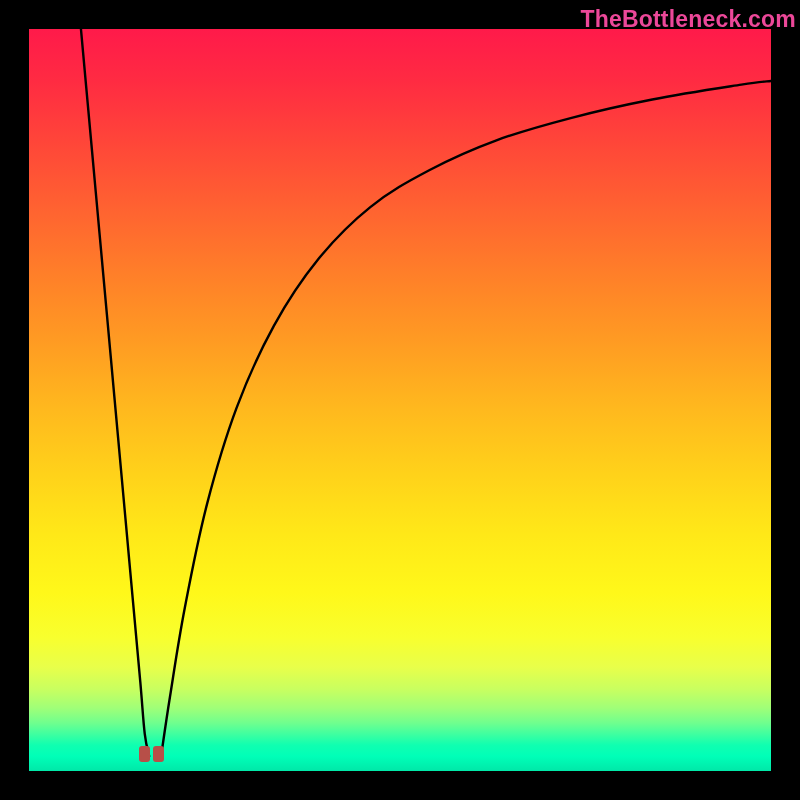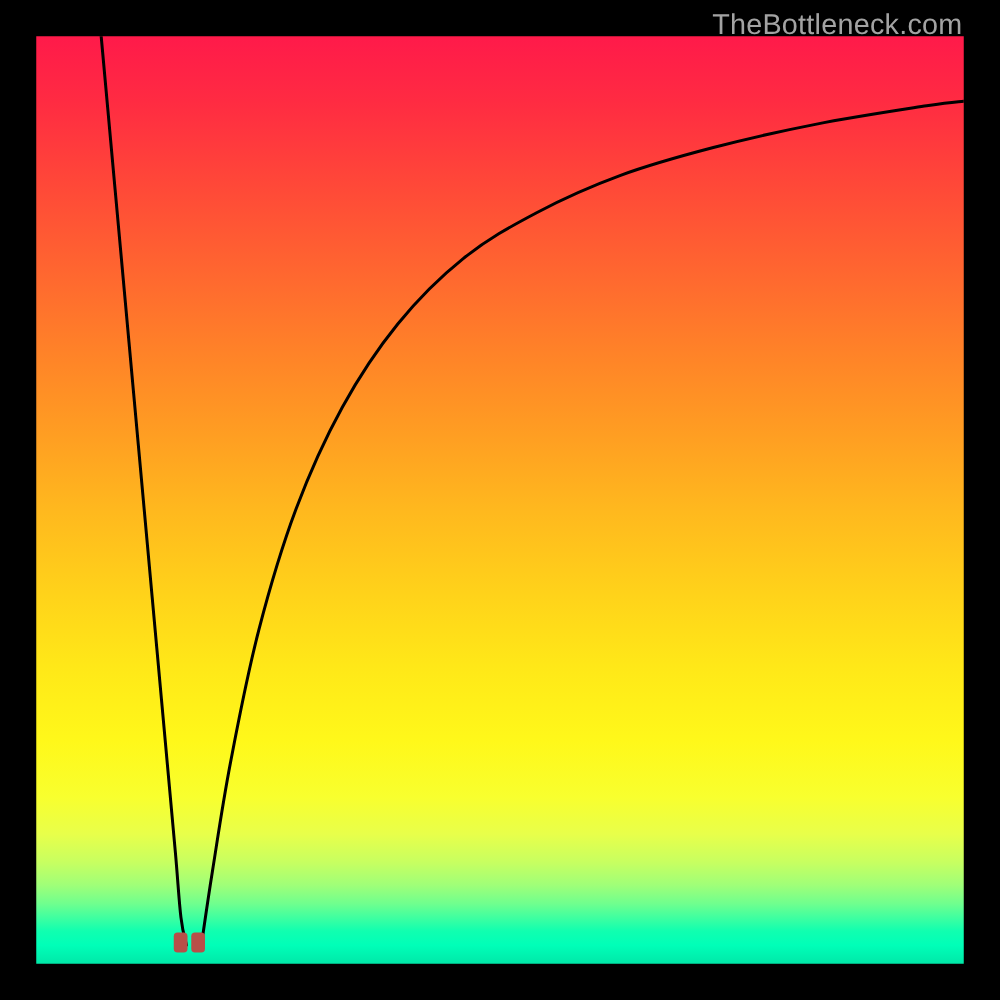--- a/index.html
+++ b/index.html
@@ -40,25 +40,25 @@
       #70ff8e 93.5%,
       #40ffa0 95%,
       #10ffb0 96.5%,
       #00ffb8 98%,
       #00e8a8 100%
     );
   }
   .watermark {
     position: absolute;
     top: 6px;
-    right: 30px;
+    right: 4px;
     font-family: Arial, Helvetica, sans-serif;
     font-size: 23px;
-    font-weight: 400;
-    color: #a3a3a3;
+    font-weight: 700;
+    color: #ec4899;
     letter-spacing: 0.2px;
     z-index: 20;
   }
   svg.curves {
     position: absolute;
     left: 0;
     top: 0;
     width: 742px;
     height: 742px;
     z-index: 10;

